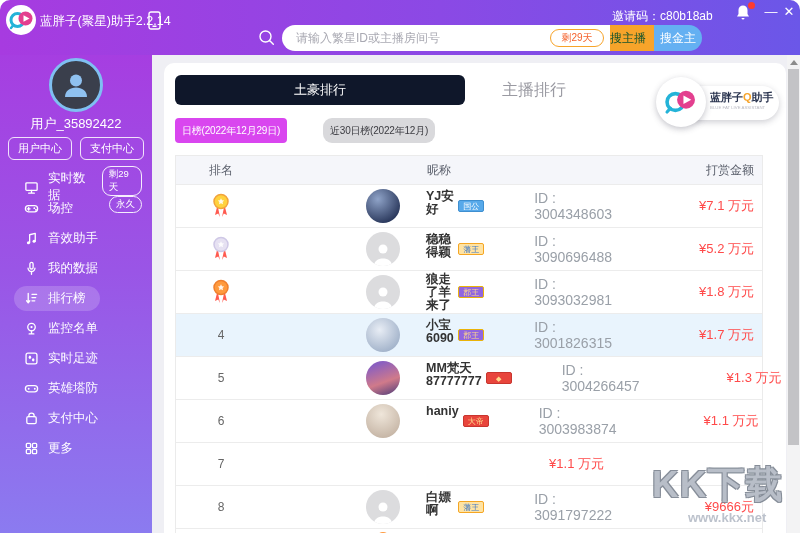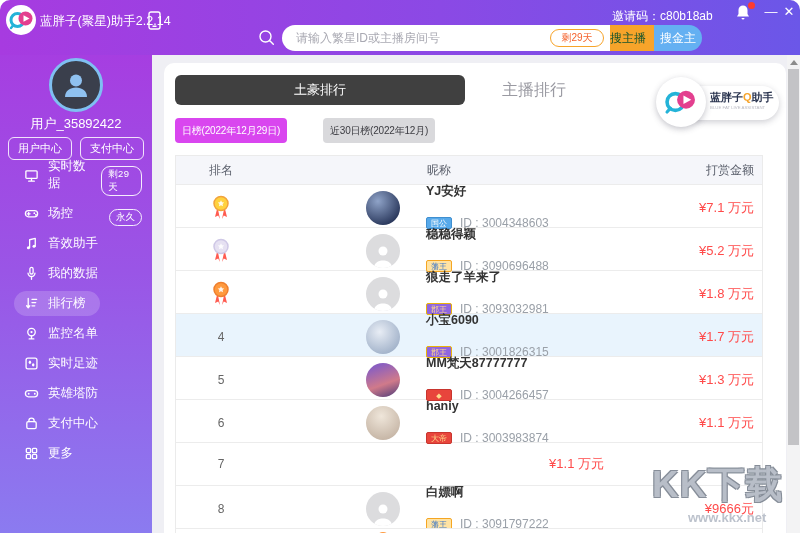--- a/index.html
+++ b/index.html
@@ -35,38 +35,38 @@
   
   .sidebar { position:absolute; left:0; top:55px; width:152px; height:478px;
      background:linear-gradient(180deg,#a63ee1 0%,#9a55e6 45%,#8b7bf0 100%); z-index:20; }
   .avatar-big { position:absolute; left:49px; top:3px; width:54px; height:54px; border-radius:50%;
      background:#3a3f4c; border:3px solid #7fc0f2; display:flex; align-items:center; justify-content:center; }
   .username { position:absolute; left:0; top:60px; width:152px; text-align:center; color:#fff; font-size:13px; }
   .user-btns { position:absolute; left:0; top:82px; width:152px; display:flex; justify-content:center; gap:8px; }
   .user-btn { border:1px solid rgba(255,255,255,.85); border-radius:6px; color:#fff; font-size:11px;
      padding:3px 9px; cursor:pointer; background:transparent; }
   .menu { position:absolute; left:0; top:111px; width:152px; }
-  .m-item { display:flex; align-items:flex-end; height:30px; padding:0 10px 0 24px; color:#fdfbff; font-size:12.5px; cursor:pointer;font-family:Liberation Mono, monospace; }
+  .m-item { display:flex; align-items:flex-start; height:30px; padding:0 10px 0 24px; color:#fdfbff; font-size:12.5px; cursor:pointer; }
   .m-item .pill { display:flex; align-items:center; gap:9px; padding:4px 12px 4px 0; }
   .m-item.active .pill { background:rgba(255,255,255,.18); border-radius:15px; padding:4px 14px 4px 10px; margin-left:-10px; }
   .m-badge { margin-left:auto; border:1px solid rgba(255,255,255,.9); border-radius:9px; font-size:9.5px;
      padding:1px 6px; color:#fff; }
   .micon { width:15px; height:15px; flex:0 0 15px; }
 
   
   .card { position:absolute; left:164px; top:63px; width:622px; height:470px; background:#fff;
      border-radius:10px 10px 0 0; z-index:10; overflow:hidden; }
   .tab-active { position:absolute; left:11px; top:12px; width:290px; height:30px; line-height:30px; text-align:center;
-     background:#404040; color:#fff; font-size:13px; border-radius:6px; cursor:pointer; }
+     background:#0f172a; color:#fff; font-size:13px; border-radius:6px; cursor:pointer; }
   .tab-inactive { position:absolute; left:280px; top:12px; width:180px; height:30px; line-height:30px; text-align:center;
      color:#9a9aa2; font-size:16px; cursor:pointer; }
   .filter-active { position:absolute; left:11px; top:55px; height:25px; line-height:25px; padding:0 7px;
      background:#d946ef; color:#fff; font-size:10px; border-radius:4px; cursor:pointer; letter-spacing:-.2px; }
   .filter-inactive { position:absolute; left:159px; top:55px; height:25px; line-height:25px; padding:0 7px;
-     background:#d9d9dc; color:#3c3c42; font-size:10px; border-radius:4px; cursor:pointer; letter-spacing:-.2px; }
+     background:#d9d9dc; color:#3c3c42; font-size:10px; border-radius:9px; cursor:pointer; letter-spacing:-.2px; }
 
   
   .brand { position:absolute; left:492px; top:14px; width:125px; height:52px; z-index:15; }
   .brand-pill { position:absolute; left:28px; top:9px; width:95px; height:34px; background:#fff; border-radius:17px;
      box-shadow:0 2px 6px rgba(60,60,80,.25); padding:4px 0 0 26px; }
   .brand-name { font-size:11px; font-weight:bold; color:#2b3550; white-space:nowrap; }
   .brand-name .q { color:#f7a42a; }
   .brand-sub { font-size:6px; color:#b9b9c2; white-space:nowrap; transform:scale(.72); transform-origin:left top; }
   .brand-circle { position:absolute; left:0; top:0; width:50px; height:50px; border-radius:50%; background:#fff;
      box-shadow:0 2px 6px rgba(60,60,80,.3); display:flex; align-items:center; justify-content:center; }
@@ -90,33 +90,33 @@
   .c-nick { display:flex; align-items:center; padding-left:100px; gap:26px; }
   .avatar { width:34px; height:34px; border-radius:50%; flex:0 0 34px; display:flex; align-items:flex-end; justify-content:center; overflow:hidden; }
   .avatar svg { display:none; }
   .avatar[data-av="placeholder"] { background:#dcdcde; }
   .avatar[data-av="placeholder"] svg { display:block; }
   .avatar[data-av="night"] { background:radial-gradient(circle at 35% 30%,#8fa3c8,#2c3a5e 75%); }
   .avatar[data-av="horse"] { background:radial-gradient(circle at 40% 35%,#e8edf5,#9fb0c8 80%); }
   .avatar[data-av="sunset"] { background:linear-gradient(160deg,#8a5fc0 15%,#d07a8a 60%,#4a3a7a 100%); }
   .avatar[data-av="beige"] { background:radial-gradient(circle at 45% 30%,#efe6da,#c3b2a2 85%); }
   .avatar[data-av="anime"] { background:radial-gradient(circle at 40% 35%,#8fd4ac,#36463e 85%); }
-  .nick-lines { display:flex; flex-direction:column; gap:18px; }
+  .nick-lines { display:flex; flex-direction:row; gap:4px; }
   .nick-name { color:#333; font-size:12.5px; font-weight:bold; line-height:13px; }
   .nick-sub { display:flex; align-items:center; gap:8px; }
   .noble-badge { display:inline-block; min-width:26px; height:12px; line-height:11px; text-align:center;
      font-size:8px; border-radius:2px; padding:0 3px; }
   .noble-badge[data-style="blue"] { background:#57a9ea; border:1px solid #3f8fd0; color:#fff; }
   .noble-badge[data-style="goldribbon"] { background:#ffe3a3; border:1px solid #f5a623; color:#3f78c8; }
   .noble-badge[data-style="purple"] { background:#9066e0; border:1px solid #eab308; color:#ffd98a; }
   .noble-badge[data-style="red"] { background:#e8453c; border:1px solid #c8352e; color:#ffd98a; }
   .noble-badge[data-style="redemblem"] { background:#e8453c; border:1px solid #c8352e; color:#ffd98a; }
   .noble-badge[data-style="redemblem"]::after { content:"◆"; font-size:7px; }
   .noble-badge[data-style="orange"] { background:#ffa23e; border:1px solid #ef8f2e; color:#fff; }
-  .nick-id { color:#9aa0a8; font-size:12px; }
+  .nick-id { color:#9aa0a8; font-size:14px;margin-left:42px; }
   .c-amt { text-align:right; padding-right:8px; color:#ff4a4a; font-size:13px; font-weight:normal; }
   .row-sliver { height:6px; border-top:1px solid #ececec; position:relative; background:#fff; }
   .row-sliver .dot { position:absolute; left:200px; top:3px; width:14px; height:14px; border-radius:50%; background:#ff9a3e; }
 
   
   .scrollbar { position:absolute; left:787px; top:55px; width:13px; height:478px; background:#f3f3f4; z-index:25; cursor:pointer; }
   .sb-arrow { position:absolute; left:3px; top:5px; width:0; height:0;
      border-left:4px solid transparent; border-right:4px solid transparent; border-bottom:5px solid #8c8c8c; }
   .sb-thumb { position:absolute; left:1px; top:14px; width:11px; height:376px; background:#c3c3c6; }
 

